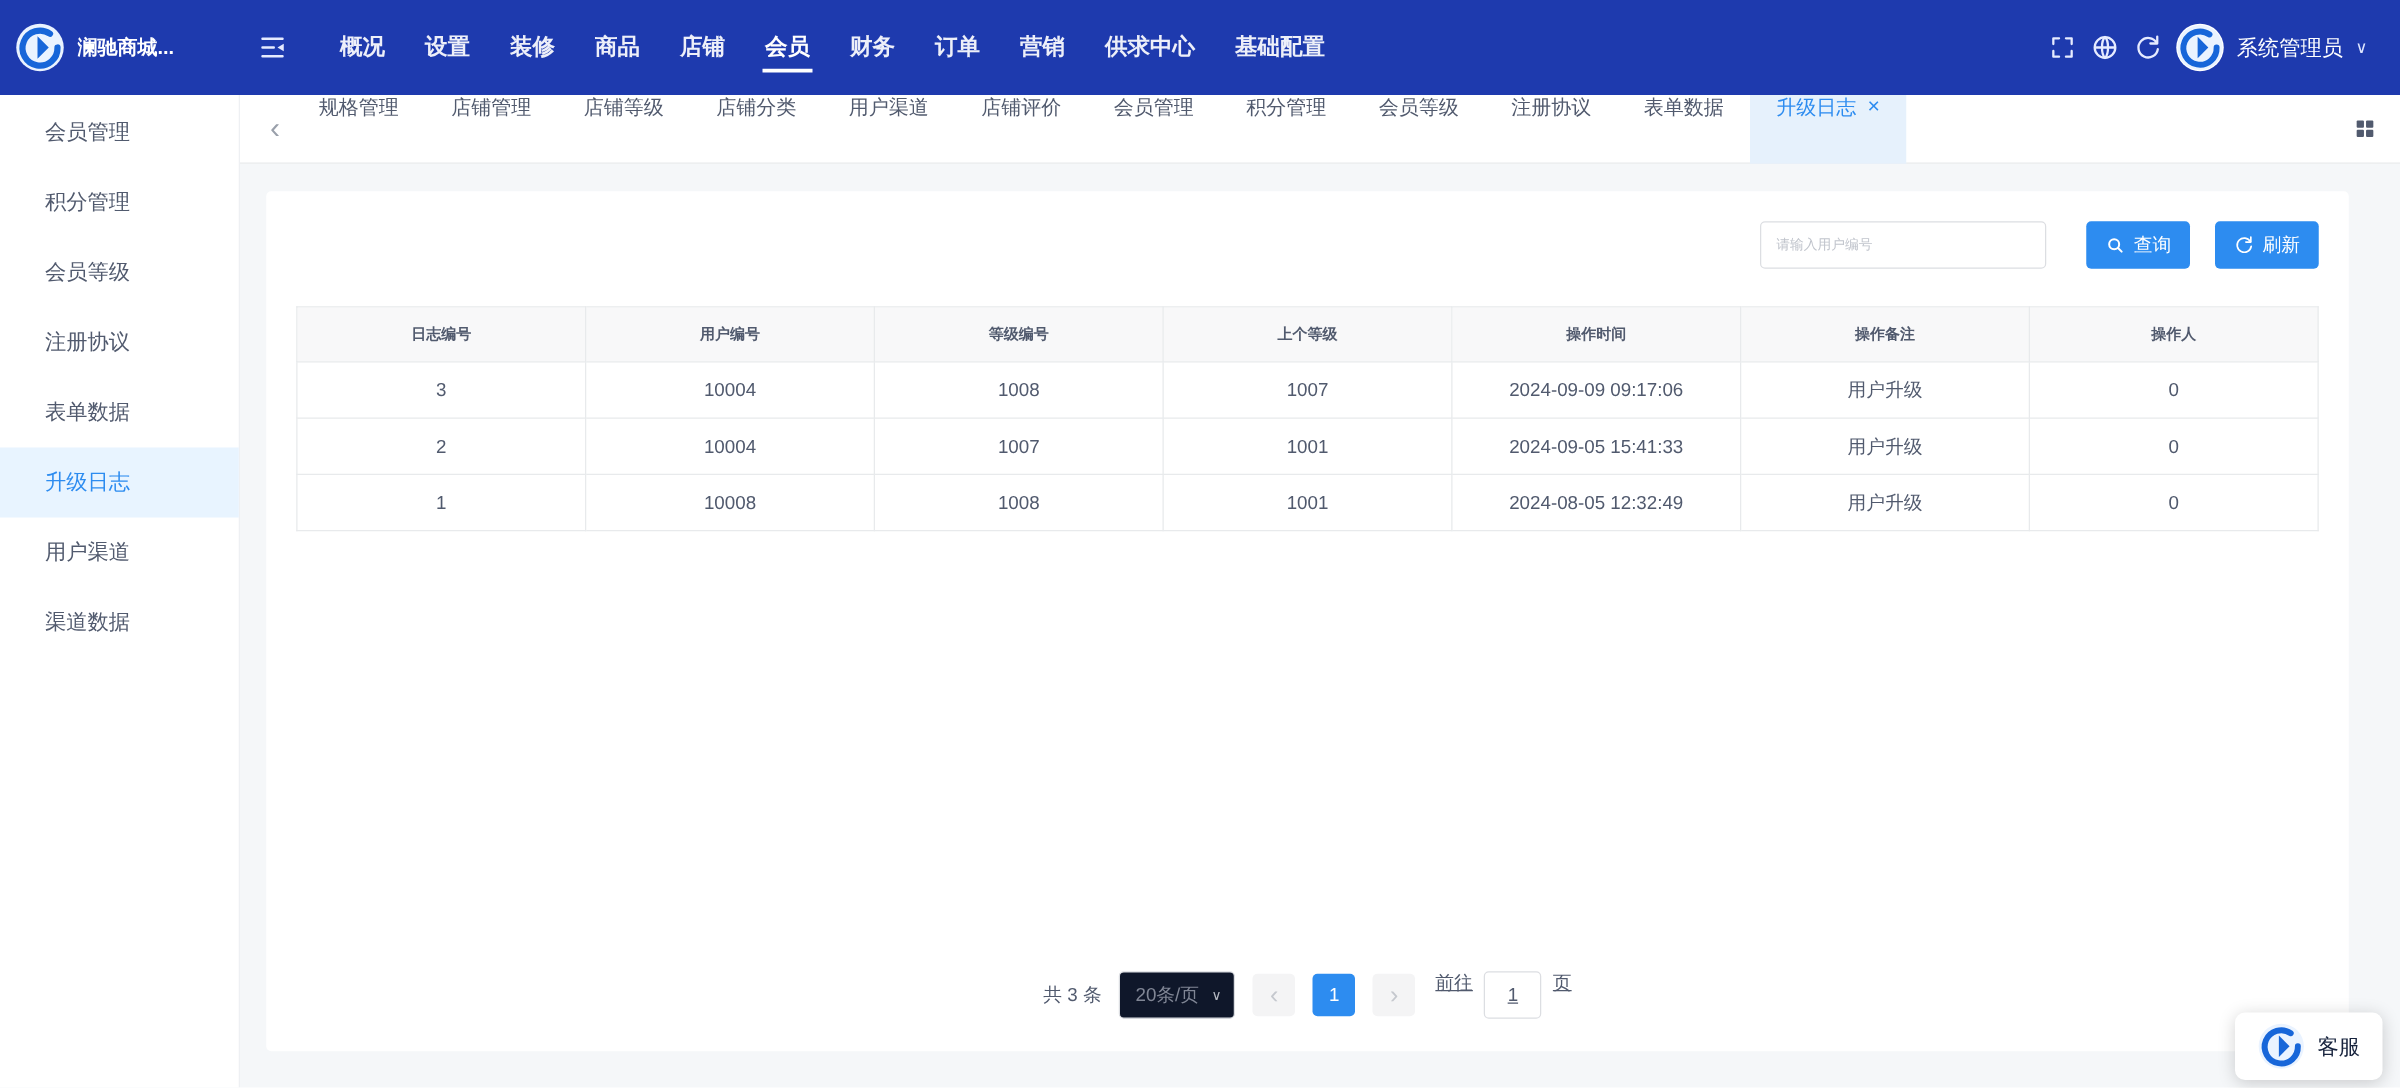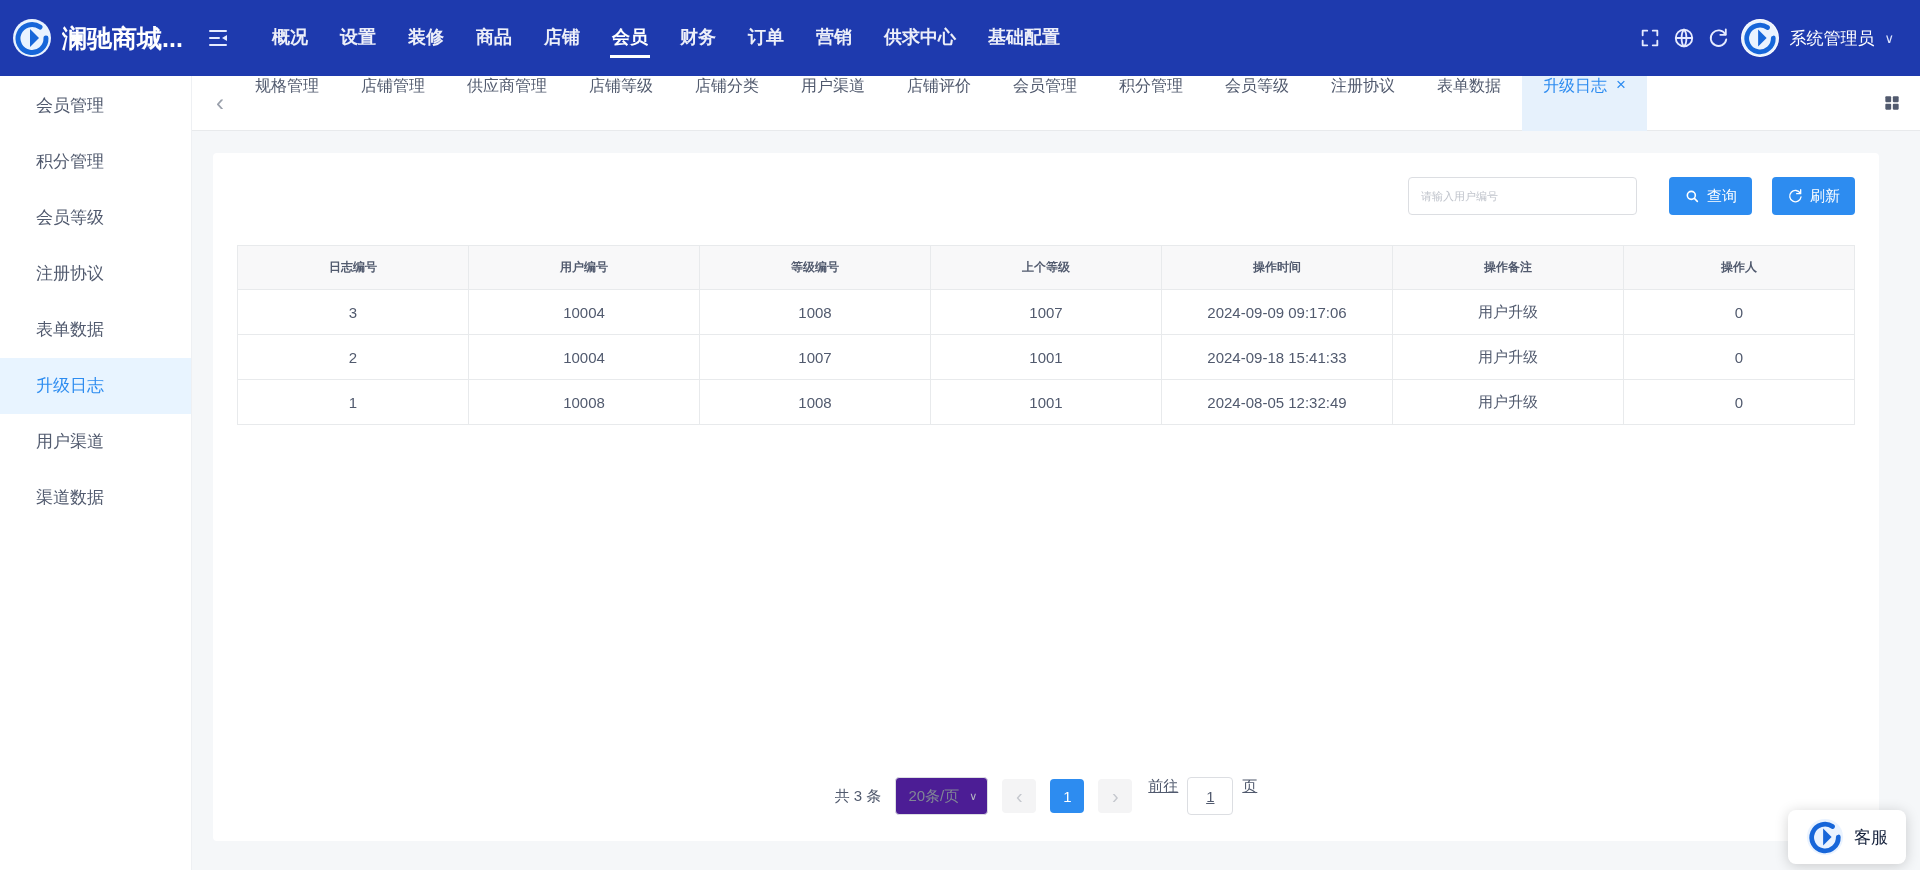--- a/index.html
+++ b/index.html
@@ -10,21 +10,21 @@
     color: #515a6e;
   }
   .icon { display: inline-block; vertical-align: middle; }
 
   
   .topnav {
     height: 76px; background: #1e3aae; display: flex; align-items: center;
     color: #fff; padding-right: 26px;
   }
   .brand { width: 192px; flex: 0 0 192px; display: flex; align-items: center; gap: 10px; padding-left: 12px; }
-  .brand-title { font-size: 25px; font-weight: 700; white-space: nowrap; max-width: 150px; overflow: hidden; }
+  .brand-title { font-size: 16px; font-weight: 700; white-space: nowrap; max-width: 150px; overflow: hidden; }
   .collapse-btn { margin: 0 26px 0 14px; cursor: pointer; color: #e6ebff; display: flex; }
   .topmenu { display: flex; align-items: center; height: 100%; }
   .topmenu-item {
     position: relative; padding: 0 14px; font-size: 18px; font-weight: 700;
     color: rgba(255,255,255,.92); height: 100%; display: flex; align-items: center; cursor: pointer; white-space: nowrap;
   }
   .topmenu-item .lbl { padding: 6px 2px; border-bottom: 3px solid transparent; }
   .topmenu-item.active .lbl { border-bottom-color: #fff; color: #fff; }
   .top-right { margin-left: auto; display: flex; align-items: center; gap: 12px; color: #e6ebff; }
   .top-right .tool { cursor: pointer; display: flex; }
@@ -84,21 +84,21 @@
   }
   table.data th { background: #f8f8f9; font-weight: 700; font-size: 12px; height: 44px; }
 
   
   .pagination {
     margin-top: auto; display: flex; justify-content: center; align-items: center;
     gap: 14px; font-size: 15px; color: #515a6e; padding: 12px 0 6px;
   }
   .page-size {
     height: 38px; border: 1px solid #dcdee2; border-radius: 4px; padding: 0 10px 0 12px;
-    display: flex; align-items: center; gap: 10px; color: #808695; cursor: pointer; background: #4c1d95;
+    display: flex; align-items: center; gap: 10px; color: #808695; cursor: pointer; background: #0f172a;
   }
   .page-size .caret { font-size: 11px; color: #b5b9c2; }
   .pg-box {
     width: 34px; height: 34px; border-radius: 4px; display: flex; align-items: center;
     justify-content: center; cursor: pointer; font-size: 17px;
   }
   .pg-arrow { background: #f4f4f5; color: #c5c8ce; font-size: 20px; }
   .pg-current { background: #2d8cf0; color: #fff; font-size: 15px; }
   .goto { display: flex; align-items: flex-start; gap: 9px; margin-left: 2px; text-decoration: underline; }
   .goto-input {
@@ -242,23 +242,20 @@
 
   <main class="main">
 
     <div class="tabbar">
       <span class="tab-back">‹</span>
       <div class="tab-item">
           <span>规格管理</span>
         </div>
       <div class="tab-item">
           <span>店铺管理</span>
-        </div>
-      <div class="tab-item">
-          <span>供应商管理</span>
         </div>
       <div class="tab-item">
           <span>店铺等级</span>
         </div>
       <div class="tab-item">
           <span>店铺分类</span>
         </div>
       <div class="tab-item">
           <span>用户渠道</span>
         </div>
@@ -329,21 +326,21 @@
               <td>1007</td>
               <td>2024-09-09 09:17:06</td>
               <td>用户升级</td>
               <td>0</td>
             </tr>
             <tr>
               <td>2</td>
               <td>10004</td>
               <td>1007</td>
               <td>1001</td>
-              <td>2024-09-18 15:41:33</td>
+              <td>2024-09-05 15:41:33</td>
               <td>用户升级</td>
               <td>0</td>
             </tr>
             <tr>
               <td>1</td>
               <td>10008</td>
               <td>1008</td>
               <td>1001</td>
               <td>2024-08-05 12:32:49</td>
               <td>用户升级</td>

